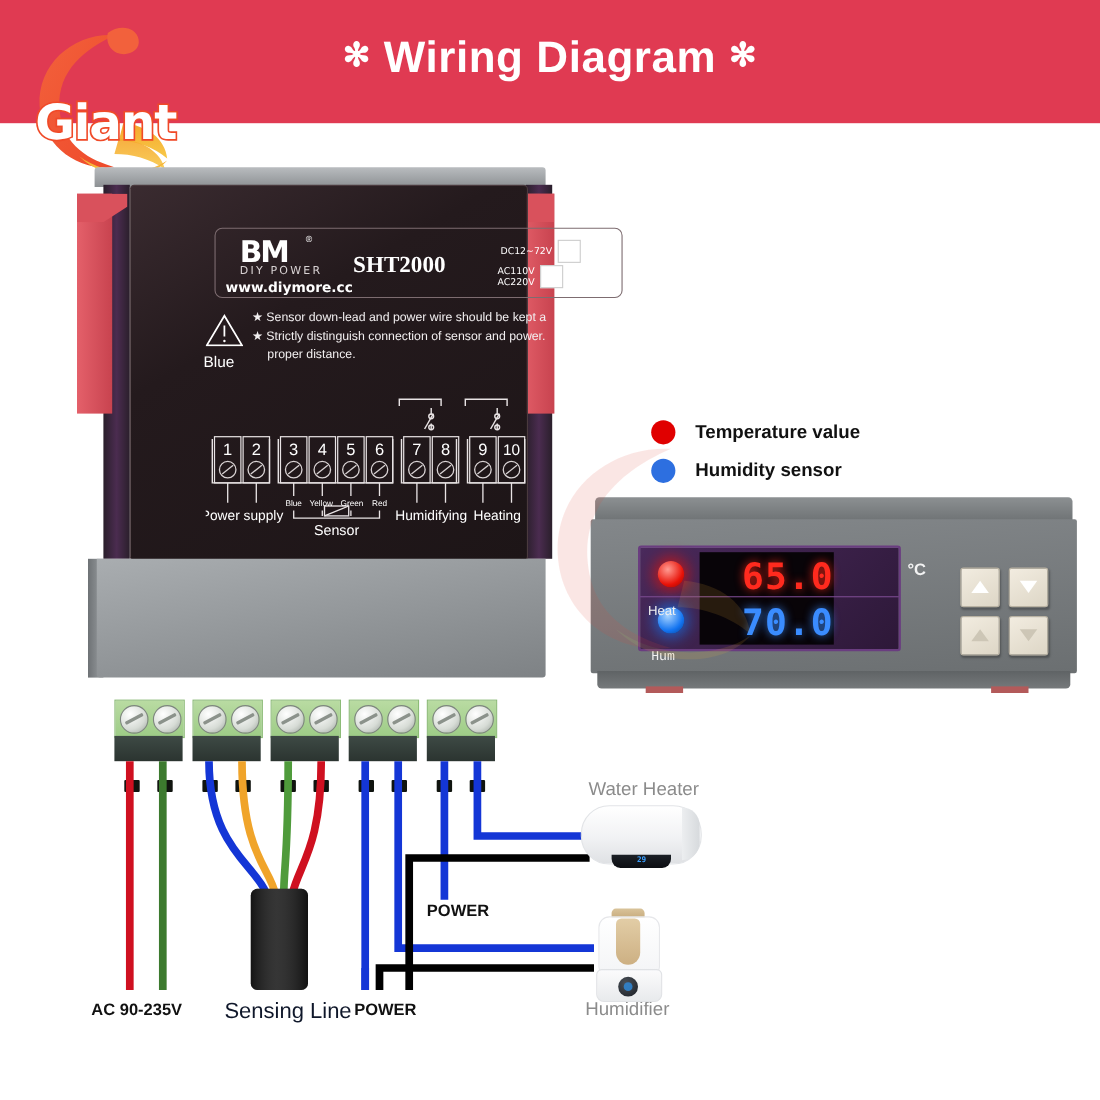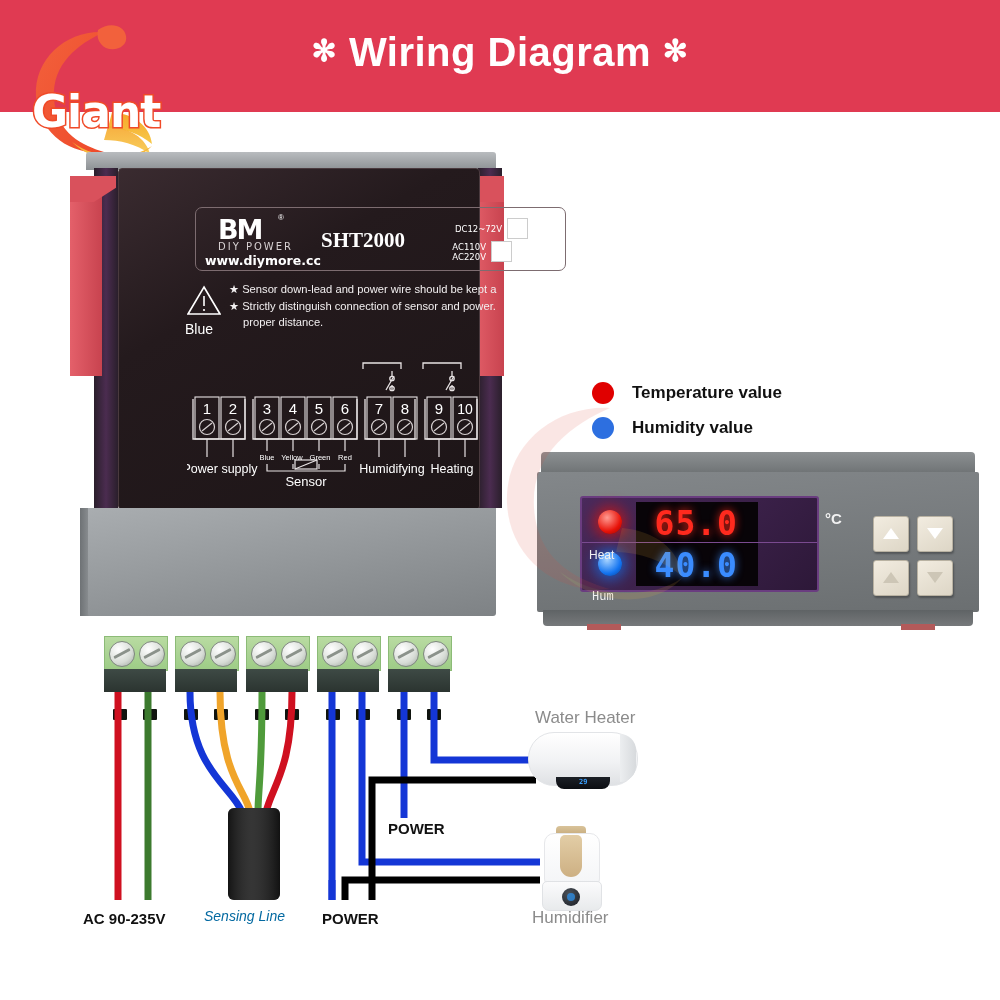--- a/index.html
+++ b/index.html
@@ -89,21 +89,21 @@
   .screw.a{left:4px;} .screw.b{left:34px;}
   .tslot{position:absolute;top:40px;width:14px;height:11px;background:#10140f;border-radius:1px;}
   .tslot.a{left:9px;} .tslot.b{left:39px;}
 
   
   .wires{position:absolute;left:0;top:0;width:1000px;height:1000px;pointer-events:none;}
 
   
   .blabel{position:absolute;font-family:"Liberation Sans",sans-serif;white-space:nowrap;}
   .blabel.ac{left:83px;top:910px;font-size:15px;font-weight:bold;color:#111;}
-  .blabel.sense{left:204px;top:908px;font-size:14px;color:#0369a1;font-style:italic;}
+  .blabel.sense{left:204px;top:908px;font-size:20px;color:#0f172a;}
   .blabel.pwr1{left:322px;top:910px;font-size:15px;font-weight:bold;color:#111;}
   .blabel.pwr2{left:388px;top:820px;font-size:15px;font-weight:bold;color:#111;}
   .blabel.heater{left:535px;top:708px;font-size:17px;color:#8b8b8b;}
   .blabel.humid{left:532px;top:908px;font-size:17px;color:#8b8b8b;}
 
   
   .legend{position:absolute;left:592px;top:382px;}
   .leg-row{display:flex;align-items:center;margin-bottom:13px;}
   .leg-dot{width:22px;height:22px;border-radius:50%;margin-right:18px;}
   .leg-txt{font-size:17px;font-weight:bold;color:#111;}
@@ -116,21 +116,21 @@
     background:linear-gradient(175deg,#83878a,#6b6f71);border-radius:2px;}
   .disp-base{position:absolute;left:10px;top:158px;width:430px;height:16px;
     background:linear-gradient(#5f6365,#76797b);border-radius:0 0 4px 4px;}
   .disp-foot{position:absolute;top:172px;width:34px;height:6px;background:#b35a5a;}
   .disp-foot.l{left:54px;} .disp-foot.r{left:368px;}
   .screen{position:absolute;left:43px;top:24px;width:235px;height:92px;
     background:linear-gradient(135deg,#4a2a5c,#2d1838);border:2px solid #6a3d80;border-radius:3px;}
   .screen-inner{position:absolute;left:54px;top:4px;width:122px;height:84px;background:#080408;}
   .seg-row{position:absolute;left:0;width:122px;height:40px;text-align:right;
     font-family:"DejaVu Sans Mono",monospace;font-size:33px;font-weight:bold;
-    letter-spacing:1px;line-height:40px;padding-right:20px;box-sizing:border-box;}
+    letter-spacing:1px;line-height:40px;padding-right:0;box-sizing:border-box;}
   .seg-row.t{top:2px;color:#ff2a1e;text-shadow:0 0 9px rgba(255,40,25,.85);}
   .seg-row.h{top:44px;color:#3a8cff;text-shadow:0 0 9px rgba(60,140,255,.85);}
   .screen-div{position:absolute;left:0;top:44px;width:235px;height:1px;background:#7a4a90;}
   .led{position:absolute;width:24px;height:24px;border-radius:50%;}
   .led.heat{left:16px;top:12px;background:radial-gradient(circle at 38% 32%,#ff9b92,#e81208 62%,#8d0702);
     box-shadow:0 0 13px 4px rgba(232,18,8,.65);}
   .led.hum{left:16px;top:54px;background:radial-gradient(circle at 38% 32%,#a8d4ff,#1273f0 62%,#0a3d8c);
     box-shadow:0 0 13px 4px rgba(18,115,240,.65);}
   .led-lbl{position:absolute;font-size:12px;color:#f0f0f0;font-family:"Liberation Sans",sans-serif;}
   .led-lbl.heat{left:7px;top:50px;} .led-lbl.hum{left:10px;top:92px;font-family:Liberation Mono, monospace;}
@@ -493,35 +493,35 @@
     <div class="hum-knob"></div>
   </div>
 
   <div class="legend">
     <div class="leg-row">
       <div class="leg-dot" style="background:#e00000"></div>
       <div class="leg-txt">Temperature value</div>
     </div>
     <div class="leg-row">
       <div class="leg-dot" style="background:#2d6fe0"></div>
-      <div class="leg-txt">Humidity value</div>
+      <div class="leg-txt">Humidity sensor</div>
     </div>
   </div>
 
   <div class="disp">
     <div class="disp-top"></div>
     <div class="disp-body">
       <div class="screen">
         <div class="led heat"></div>
         <div class="led hum"></div>
         <div class="led-lbl heat">Heat</div>
         <div class="led-lbl hum">Hum</div>
         <div class="screen-inner">
           <div class="seg-row t">65.0</div>
-          <div class="seg-row h">40.0</div>
+          <div class="seg-row h">70.0</div>
         </div>
         <div class="screen-div"></div>
       </div>
       <div class="unit c">°C</div>
       <div class="unit rh">% RH</div>
 
       <div class="btn b1">
           <div class="tri up-f"></div>
         </div>
       <div class="btn b2">

